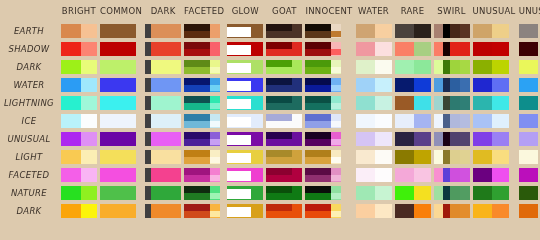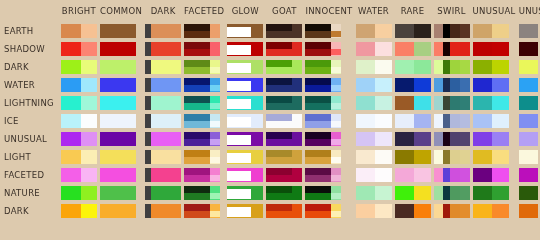--- a/index.html
+++ b/index.html
@@ -24,24 +24,25 @@
     text-align:center;
     padding:1px 0 2px 0;
     height:14px;
     white-space:nowrap;
   }
   th.corner{width:52px;}
   td.row-head{
     width:52px;
     font-size:8.5px;
     color:#3a3028;
-    text-align:left;
+    text-align:center;
     padding-right:4px;
     white-space:nowrap;
     letter-spacing:.3px;
+    font-style:italic;
   }
   td.swatch-cell{
     width:36px;
     height:15px;
     padding:0;
     vertical-align:middle;
   }
   .sw{
     width:36px;height:14px;
     display:block;

